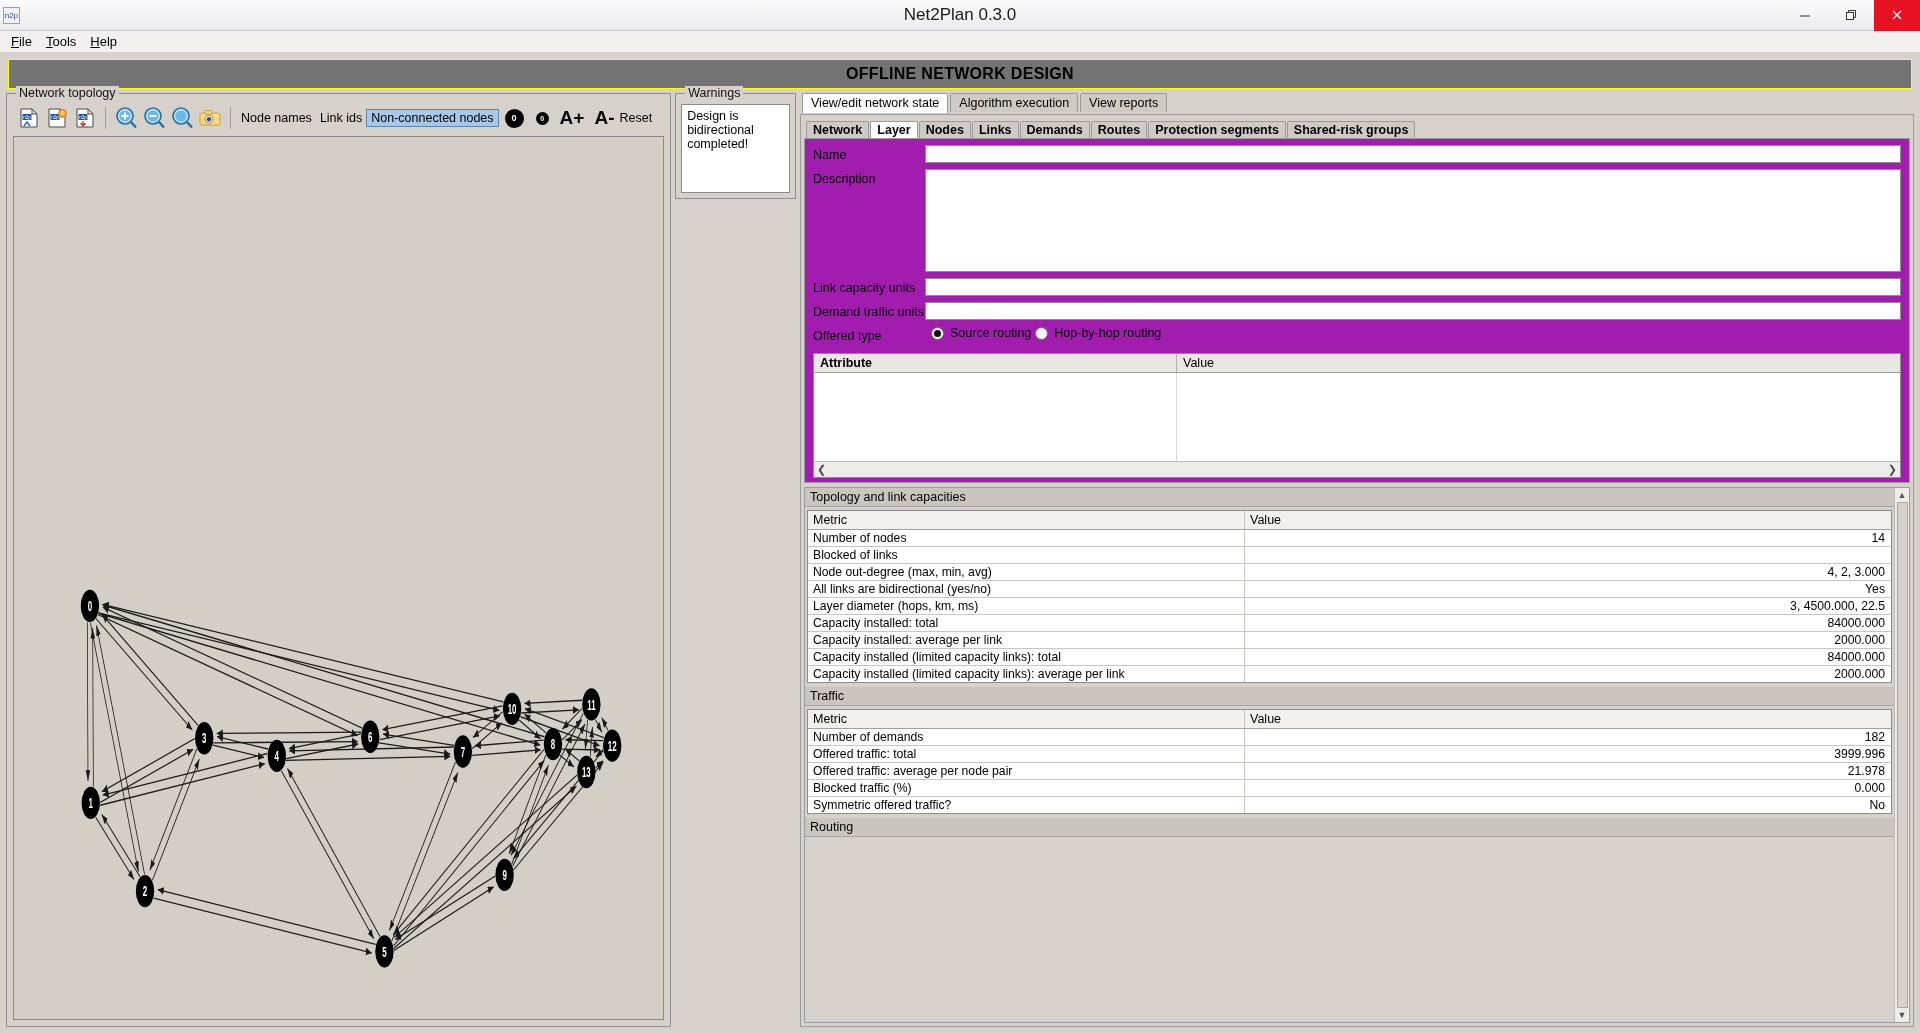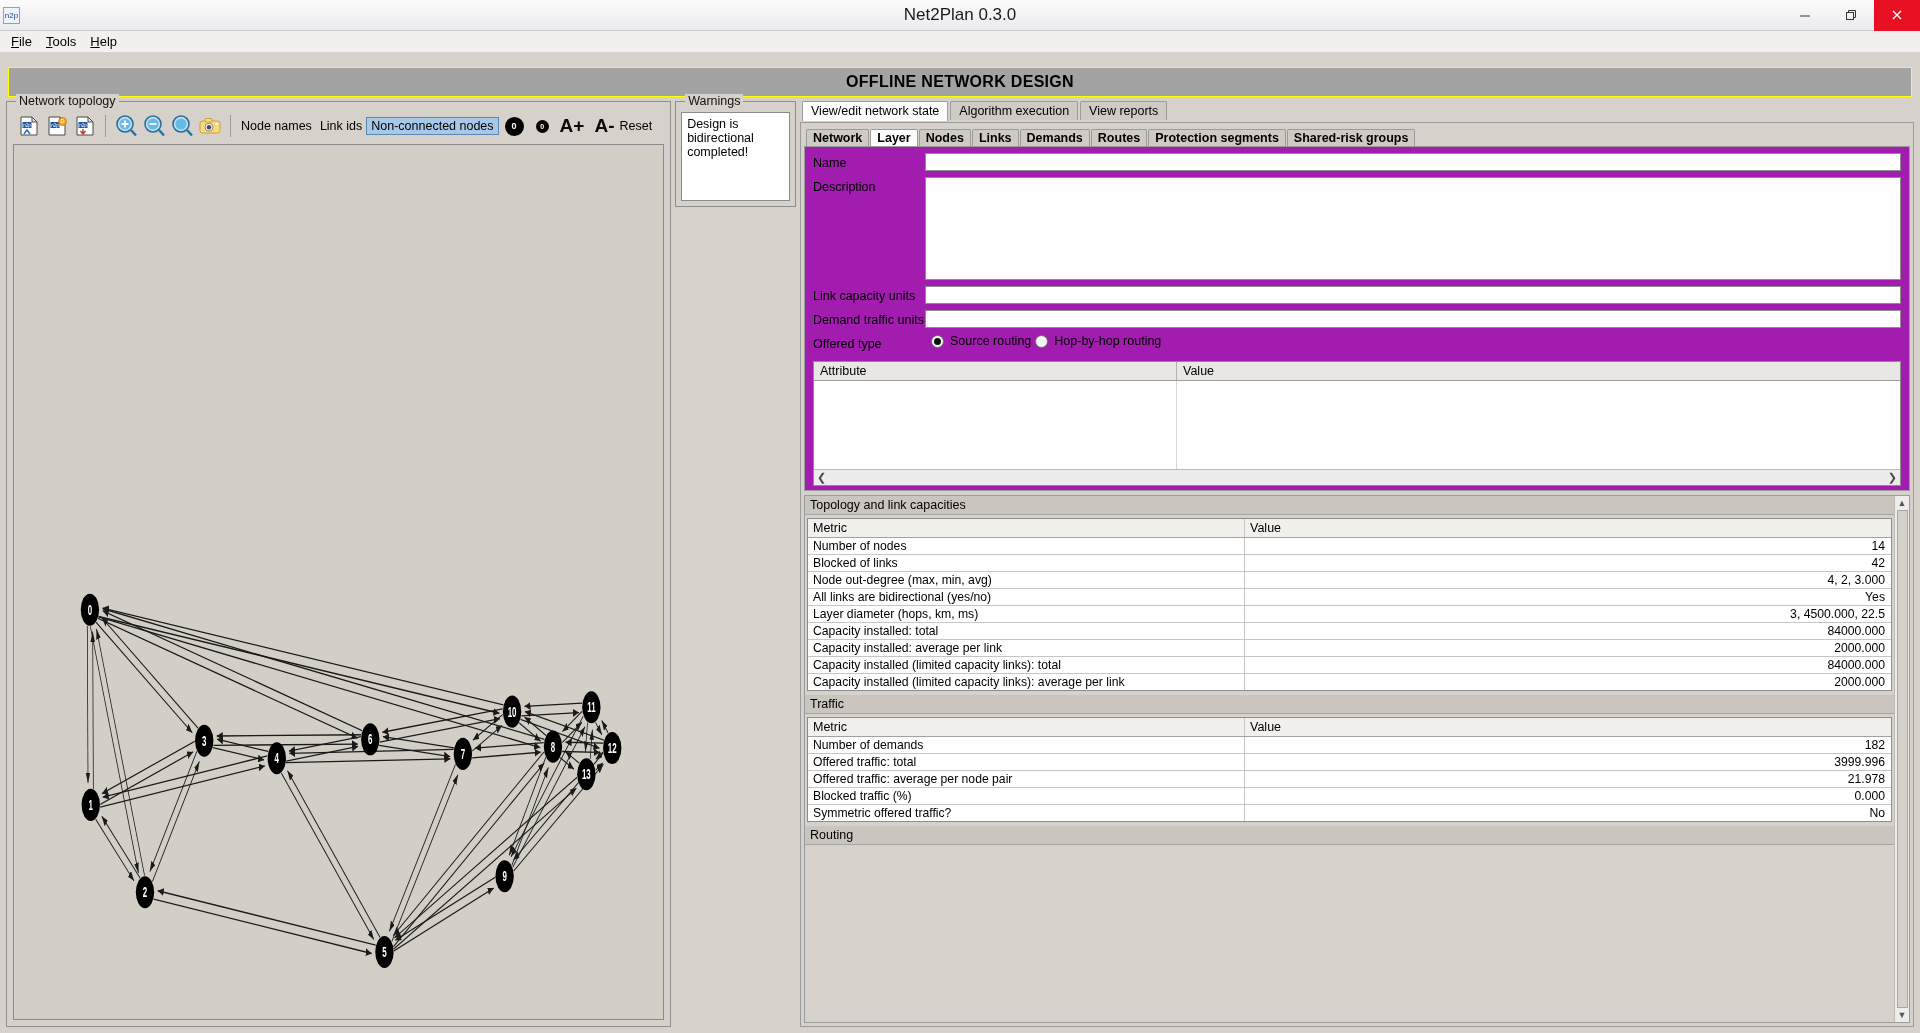--- a/index.html
+++ b/index.html
@@ -50,25 +50,24 @@
     display: flex; align-items: center; padding-left: 4px;
   }
   .menu-item {
     padding: 2px 7px; font-size: 13px; color: #000;
   }
   .menu-item u { text-decoration: underline; }
 
   
   .banner-wrap { padding: 6px 8px 4px 8px; background: #d6d2cb; }
   .banner {
-    background: #a3a3a3; height: 30px;
+    background: #737373; height: 30px;
     display: flex; align-items: center; justify-content: center;
     font-weight: bold; font-size: 16px; letter-spacing: .3px; color: #000;
     border: 1px solid #ffff00;
-    margin-top: 8px;
   }
 
   
   .main {
     flex: 1; display: flex; padding: 0 6px 6px 6px; gap: 4px; min-height: 0;
   }
   .left-col { width: 790px; display: flex; flex-direction: row; gap: 4px; min-height: 0; }
   .right-col { flex: 1; display: flex; flex-direction: column; min-height: 0; }
 
   
@@ -160,21 +159,21 @@
     display: flex; align-items: center; justify-content: center;
   }
   .radio .dot { width: 7px; height: 7px; border-radius: 50%; background: #111; }
 
   
   .attr-table { margin-top: 4px; border: 1px solid #8d8d8d; background: #fff; }
   .attr-head { display: flex; background: #e9e7e3; border-bottom: 1px solid #9e9e9e; }
   .attr-head > div {
     font-size: 12.5px; padding: 2px 6px; color: #000;
   }
-  .attr-col-a { width: 363px; border-right: 1px solid #b5b2ad; }
+  .attr-col-a { width: 363px; border-right: 1px solid #b5b2ad; font-weight: bold; }
   .attr-col-b { flex: 1; }
   .attr-body { height: 88px; background: #fff; display: flex; }
   .attr-body .cellA { width: 363px; border-right: 1px solid #d9d7d3; }
   .hscroll {
     height: 16px; background: #eeecea; border-top: 1px solid #bdbab5;
     display: flex; align-items: center; justify-content: space-between;
     padding: 0 3px; font-size: 11px; color: #4a4a4a;
   }
 
   
@@ -533,21 +532,20 @@
                 <div class="mcell-name">Metric</div>
                 <div class="mcell-val" style="text-align:left">Value</div>
               </div>
               <div id="s1rows">
                   <div class="mrow">
                     <div class="mcell-name">Number of nodes</div>
                     <div class="mcell-val">14</div>
                   </div>
                   <div class="mrow">
                     <div class="mcell-name">Blocked of links</div>
-                    <div class="mcell-val">42</div>
                   </div>
                   <div class="mrow">
                     <div class="mcell-name">Node out-degree (max, min, avg)</div>
                     <div class="mcell-val">4, 2, 3.000</div>
                   </div>
                   <div class="mrow">
                     <div class="mcell-name">All links are bidirectional (yes/no)</div>
                     <div class="mcell-val">Yes</div>
                   </div>
                   <div class="mrow">

